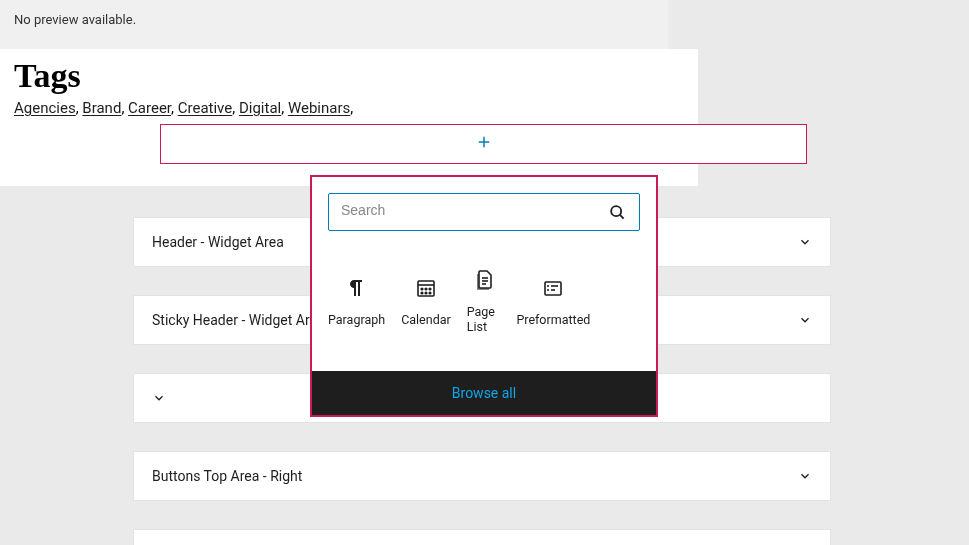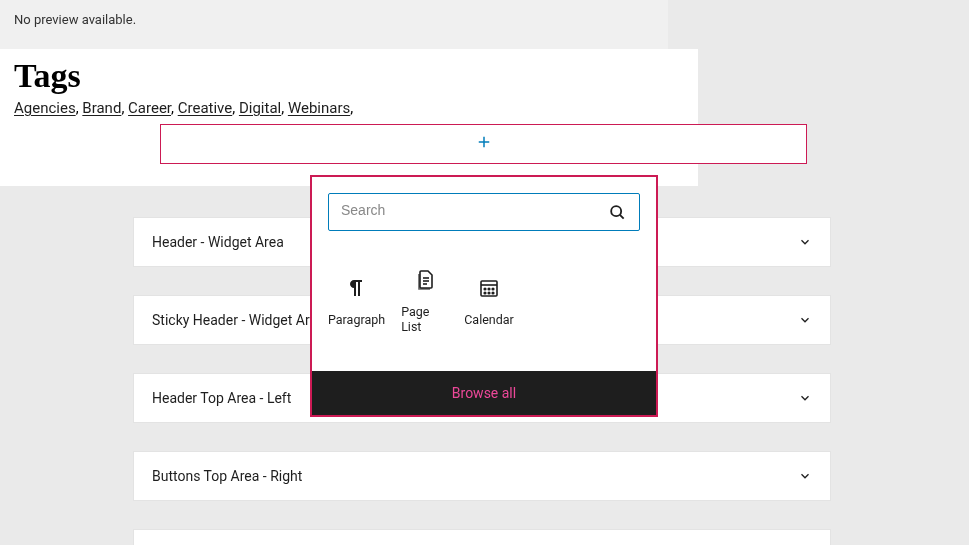--- a/index.html
+++ b/index.html
@@ -111,21 +111,21 @@
   align-items: center;
   justify-content: center;
   height: 92px;
   cursor: pointer;
   font-size: 12.5px;
   color: #1e1e1e;
 }
 .block-icon { width: 24px; height: 24px; margin-bottom: 12px; display:flex; align-items:center; justify-content:center; }
 .browse-all {
   background: #1e1e1e;
-  color: #ec4899;
+  color: #0ea5e9;
   text-align: center;
   padding: 14px;
   font-size: 14px;
   cursor: pointer;
 }
 </style>
 </head>
 <body>
 
 <div class="preview">
@@ -163,21 +163,20 @@
 </div>
 <div class="panel widget-area wa2">
   <span>Sticky Header - Widget Area</span>
   <span class="chevron">
     <svg viewBox="0 0 24 24" fill="none" stroke="#1e1e1e" stroke-width="2.2">
         <polyline points="6 9 12 15 18 9"></polyline>
       </svg>
   </span>
 </div>
 <div class="panel widget-area wa3">
-  <span>Header Top Area - Left</span>
   <span class="chevron">
     <svg viewBox="0 0 24 24" fill="none" stroke="#1e1e1e" stroke-width="2.2">
         <polyline points="6 9 12 15 18 9"></polyline>
       </svg>
   </span>
 </div>
 <div class="panel widget-area wa4">
   <span>Buttons Top Area - Right</span>
   <span class="chevron">
     <svg viewBox="0 0 24 24" fill="none" stroke="#1e1e1e" stroke-width="2.2">
@@ -205,42 +204,54 @@
         <span class="block-icon">
           <svg viewBox="0 0 24 24" width="24" height="24" fill="#1e1e1e">
               <path d="M11 4H17V6H15V20H13V6H11V20H9V12C6.8 12 5 10.2 5 8S6.8 4 9 4H11Z"></path>
             </svg>
         </span>
         <span>Paragraph</span>
       </div>
       <div class="block-item">
         <span class="block-icon">
           <svg viewBox="0 0 24 24" width="24" height="24" fill="none" stroke="#1e1e1e" stroke-width="1.6">
-              <path d="M8 3h7l4 4v12a1 1 0 0 1-1 1H8a1 1 0 0 1-1-1V4a1 1 0 0 1 1-1z"></path>
-              <path d="M6 6v15h11" opacity="0.7"></path>
-              <line x1="10" y1="10" x2="16" y2="10"></line>
-              <line x1="10" y1="13" x2="16" y2="13"></line>
-              <line x1="10" y1="16" x2="14" y2="16"></line>
-            </svg>
-        </span>
-        <span>Page List</span>
-      </div>
-      <div class="block-item">
-        <span class="block-icon">
-          <svg viewBox="0 0 24 24" width="24" height="24" fill="none" stroke="#1e1e1e" stroke-width="1.6">
               <rect x="4" y="5" width="16" height="15" rx="1"></rect>
               <line x1="4" y1="9" x2="20" y2="9"></line>
               <circle cx="8" cy="13" r="0.8" fill="#1e1e1e"></circle>
               <circle cx="12" cy="13" r="0.8" fill="#1e1e1e"></circle>
               <circle cx="16" cy="13" r="0.8" fill="#1e1e1e"></circle>
               <circle cx="8" cy="17" r="0.8" fill="#1e1e1e"></circle>
               <circle cx="12" cy="17" r="0.8" fill="#1e1e1e"></circle>
               <circle cx="16" cy="17" r="0.8" fill="#1e1e1e"></circle>
             </svg>
         </span>
         <span>Calendar</span>
       </div>
+      <div class="block-item">
+        <span class="block-icon">
+          <svg viewBox="0 0 24 24" width="24" height="24" fill="none" stroke="#1e1e1e" stroke-width="1.6">
+              <path d="M8 3h7l4 4v12a1 1 0 0 1-1 1H8a1 1 0 0 1-1-1V4a1 1 0 0 1 1-1z"></path>
+              <path d="M6 6v15h11" opacity="0.7"></path>
+              <line x1="10" y1="10" x2="16" y2="10"></line>
+              <line x1="10" y1="13" x2="16" y2="13"></line>
+              <line x1="10" y1="16" x2="14" y2="16"></line>
+            </svg>
+        </span>
+        <span>Page List</span>
+      </div>
+      <div class="block-item">
+        <span class="block-icon">
+          <svg viewBox="0 0 24 24" width="24" height="24" fill="none" stroke="#1e1e1e" stroke-width="1.6">
+              <rect x="4" y="6" width="16" height="13" rx="1"></rect>
+              <line x1="7" y1="10" x2="7" y2="10" stroke-width="2" stroke-linecap="round"></line>
+              <line x1="10" y1="10" x2="17" y2="10"></line>
+              <line x1="7" y1="14" x2="7" y2="14" stroke-width="2" stroke-linecap="round"></line>
+              <line x1="10" y1="14" x2="14" y2="14"></line>
+            </svg>
+        </span>
+        <span>Preformatted</span>
+      </div>
     </div>
   </div>
   <div class="browse-all">
     <span>Browse all</span>
   </div>
 </div>
 
 </body></html>

